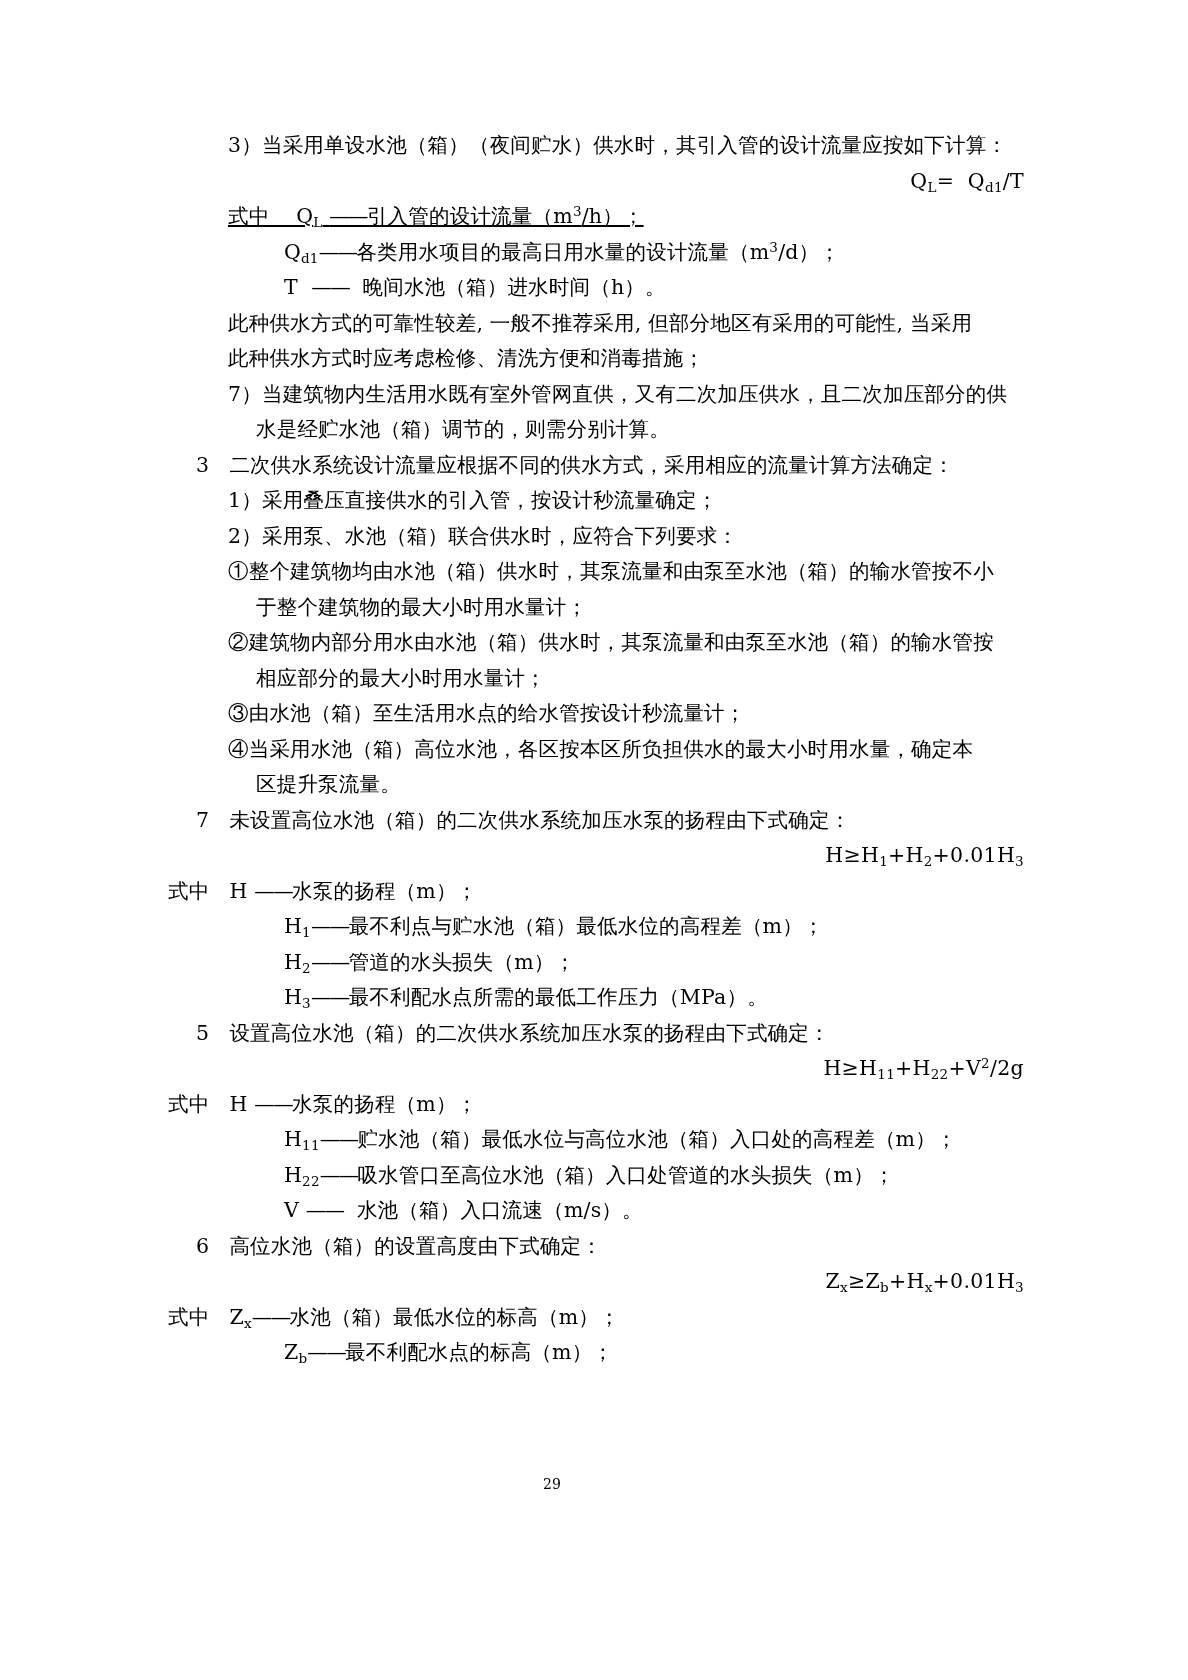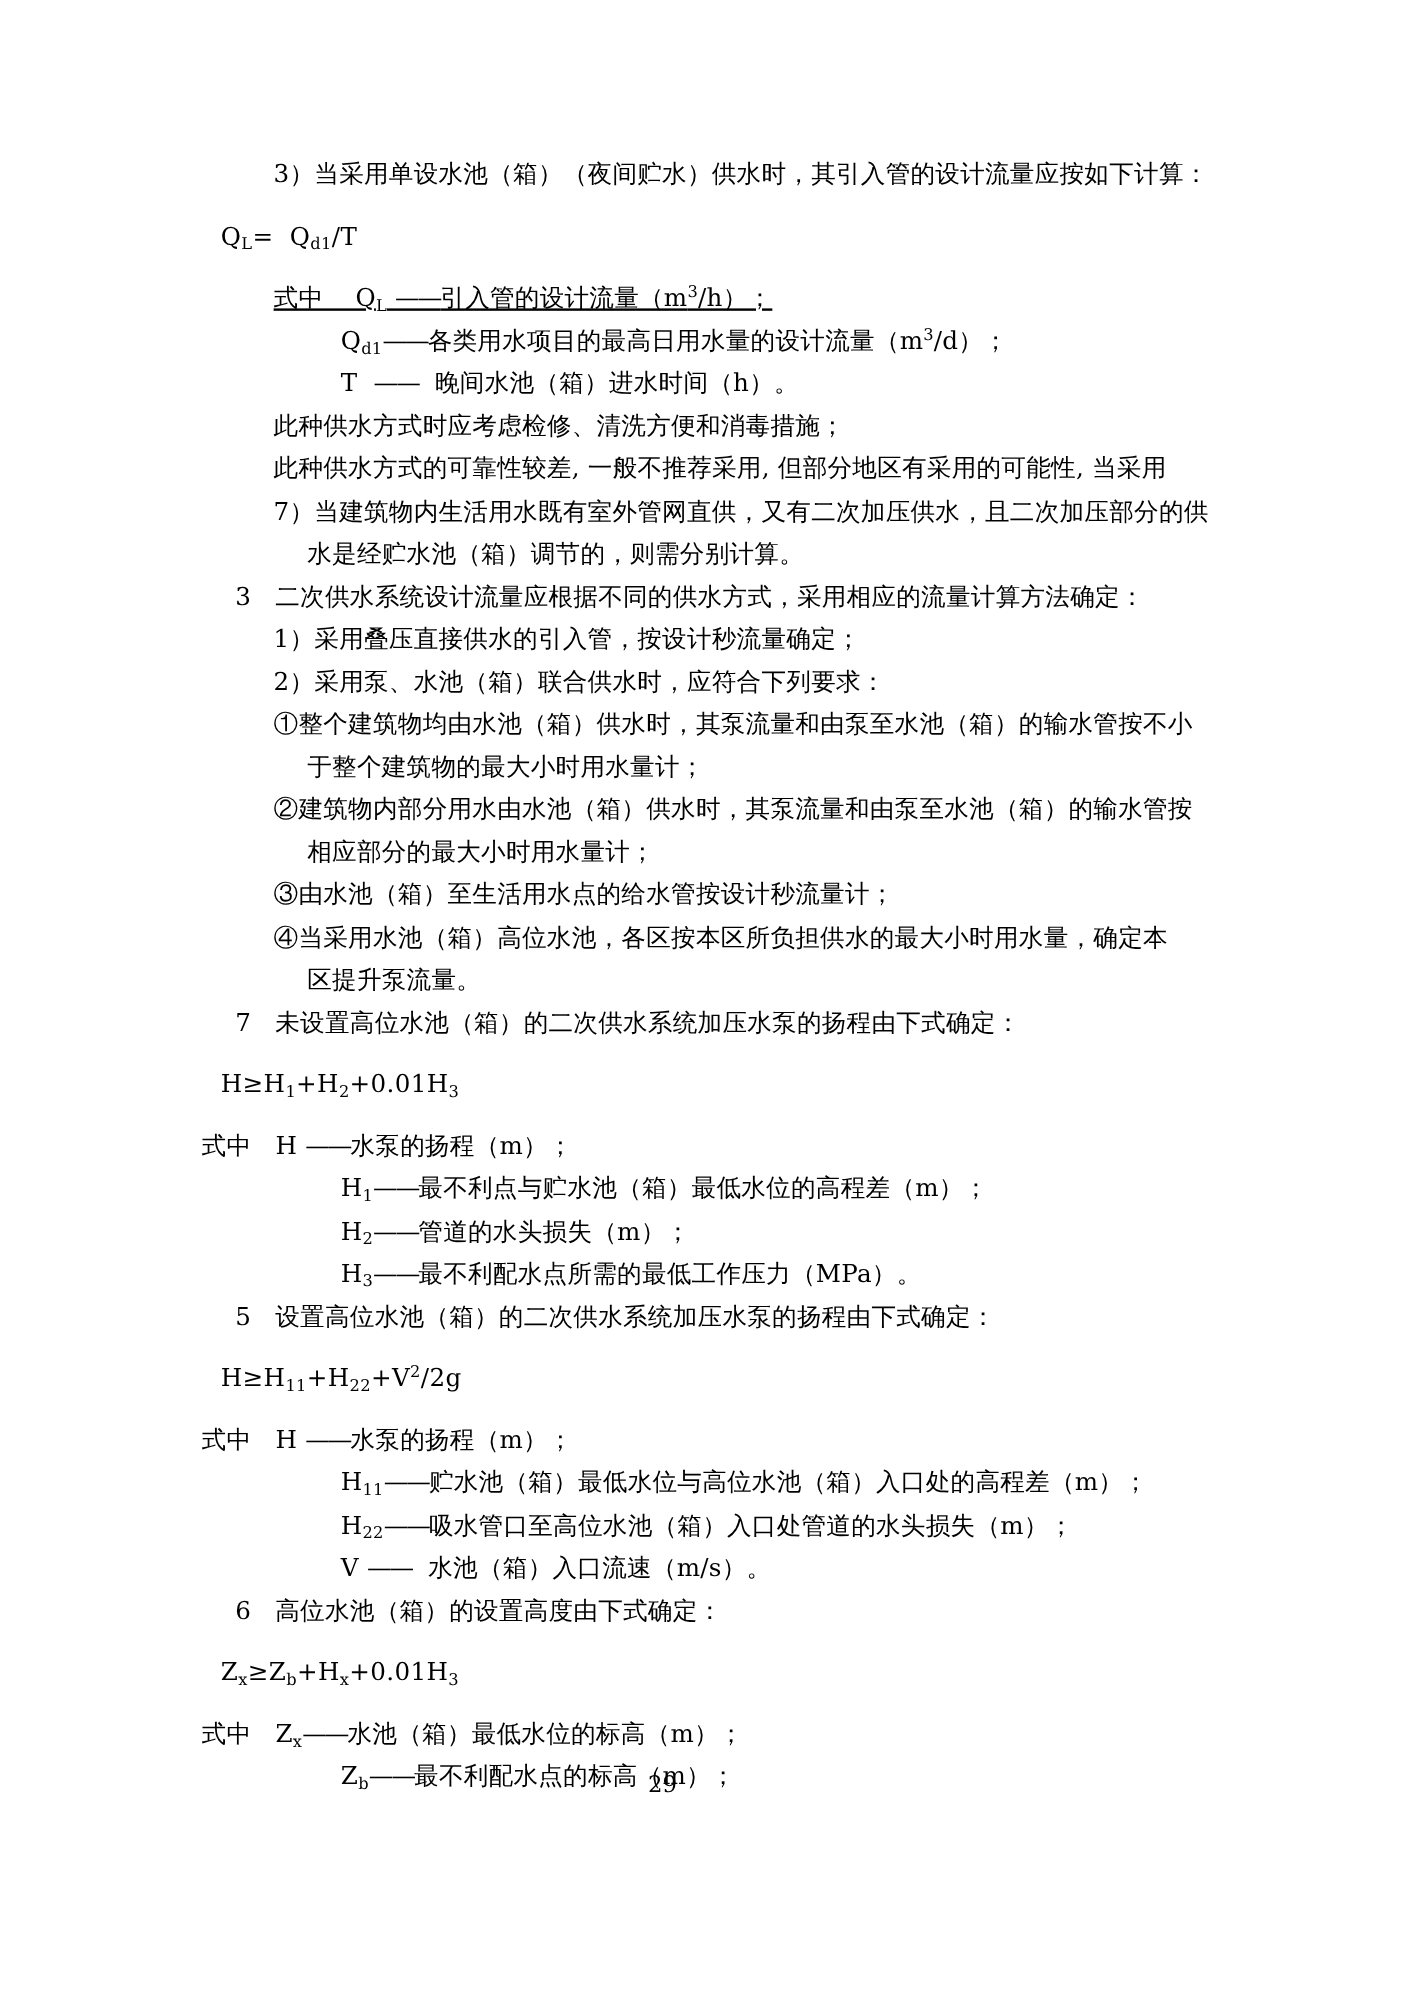--- a/index.html
+++ b/index.html
@@ -31,25 +31,25 @@
     margin: 0;
   }
   
   .ind-0 { padding-left: 0px; }
   .ind-1 { padding-left: 28px; }   
   .ind-2 { padding-left: 60px; }   
   .ind-3 { padding-left: 88px; }   
   .ind-4 { padding-left: 116px; }  
   .ind-sh { padding-left: 60px; text-decoration: underline; }
   .formula {
-    text-align: left;
+    text-align: right;
     font-family: "DejaVu Serif", "Liberation Serif", serif;
     font-size: 20.5px;
     line-height: 35.5px;
-    margin: 16px;
+    margin: 0;
     letter-spacing: 0.3px;
   }
   sub {
     font-size: 0.66em;
     vertical-align: -0.28em;
     line-height: 0;
   }
   sup {
     font-size: 0.66em;
     vertical-align: 0.55em;
@@ -57,42 +57,42 @@
   }
   .dash {
     letter-spacing: -0.08em;
   }
   .pagenum {
     position: absolute;
     left: 0;
     right: 0;
     top: 1476px;
     text-align: center;
-    font-size: 19px;
+    font-size: 14px;
     font-family: "DejaVu Serif", "Liberation Serif", serif;
   }
 </style>
 </head>
 <body>
 
 <div class="page">
   <div class="content">
 
     <p class="line ind-2">3）当采用单设水池（箱）（夜间贮水）供水时，其引入管的设计流量应按如下计算：</p>
 
     <p class="formula">Q<sub>L</sub>=&nbsp; Q<sub>d1</sub>/T</p>
 
     <p class="line ind-sh">式中&nbsp;&nbsp;&nbsp; Q<sub>L</sub> <span class="dash">——</span>引入管的设计流量（m<sup>3</sup>/h）；</p>
 
     <p class="line ind-4">Q<sub>d1</sub><span class="dash">——</span>各类用水项目的最高日用水量的设计流量（m<sup>3</sup>/d）；</p>
 
     <p class="line ind-4">T&nbsp;&nbsp;<span class="dash">——</span>&nbsp; 晚间水池（箱）进水时间（h）。</p>
 
+    <p class="line ind-2">此种供水方式的可靠性较差, 一般不推荐采用, 但部分地区有采用的可能性, 当采用</p>
     <p class="line ind-2">此种供水方式时应考虑检修、清洗方便和消毒措施；</p>
-    <p class="line ind-2">此种供水方式的可靠性较差, 一般不推荐采用, 但部分地区有采用的可能性, 当采用</p>
     <p class="line ind-2">7）当建筑物内生活用水既有室外管网直供，又有二次加压供水，且二次加压部分的供</p>
     <p class="line ind-3">水是经贮水池（箱）调节的，则需分别计算。</p>
     <p class="line ind-1">3   二次供水系统设计流量应根据不同的供水方式，采用相应的流量计算方法确定：</p>
     <p class="line ind-2">1）采用叠压直接供水的引入管，按设计秒流量确定；</p>
     <p class="line ind-2">2）采用泵、水池（箱）联合供水时，应符合下列要求：</p>
     <p class="line ind-2">①整个建筑物均由水池（箱）供水时，其泵流量和由泵至水池（箱）的输水管按不小</p>
     <p class="line ind-3">于整个建筑物的最大小时用水量计；</p>
     <p class="line ind-2">②建筑物内部分用水由水池（箱）供水时，其泵流量和由泵至水池（箱）的输水管按</p>
     <p class="line ind-3">相应部分的最大小时用水量计；</p>
     <p class="line ind-2">③由水池（箱）至生活用水点的给水管按设计秒流量计；</p>

